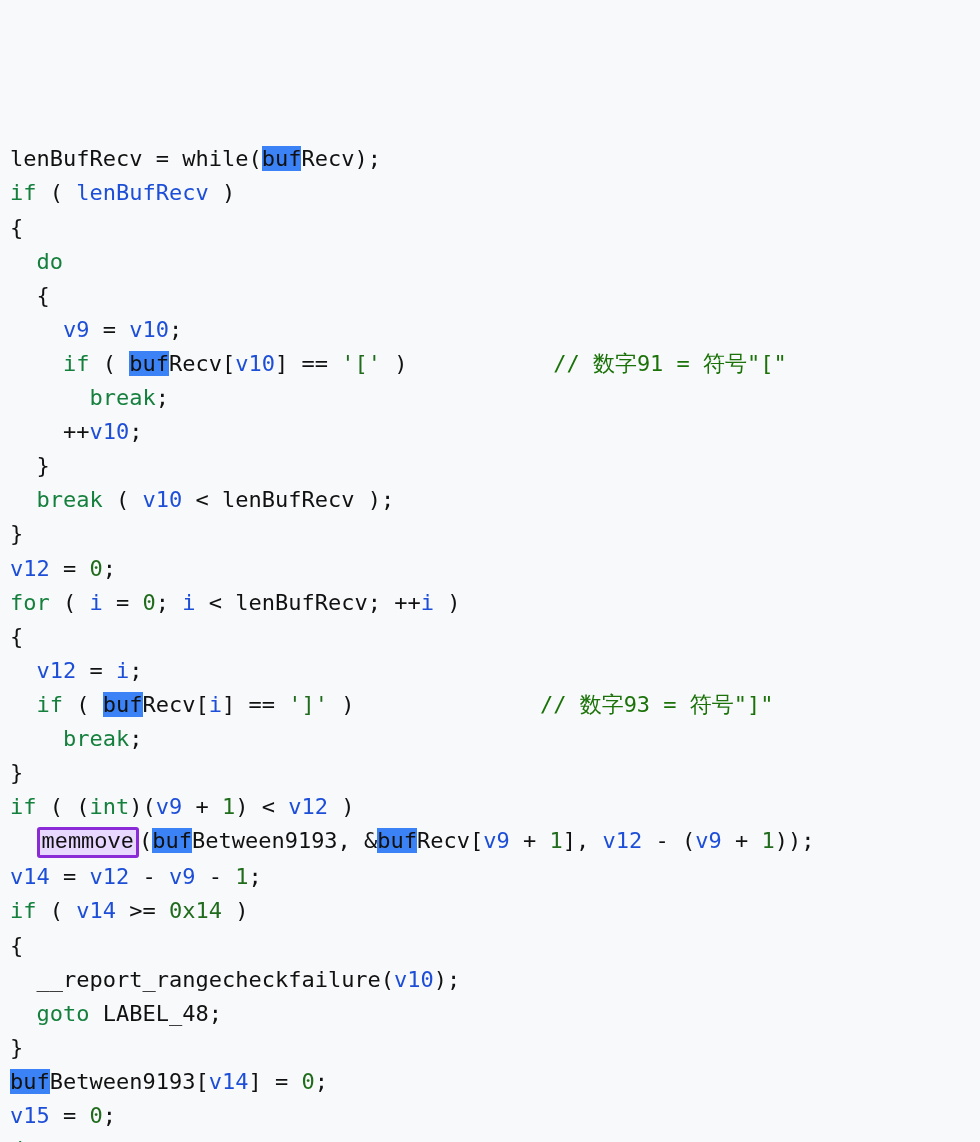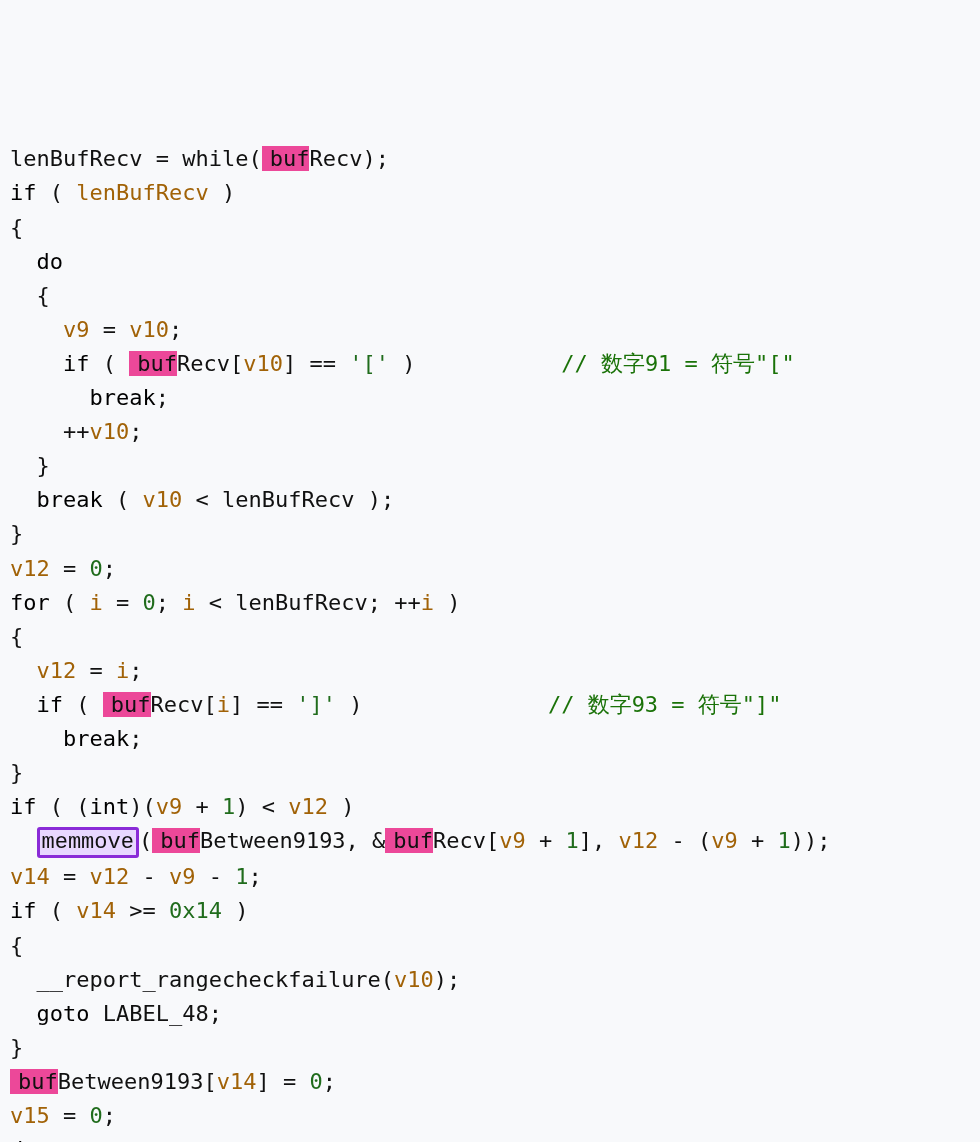--- a/index.html
+++ b/index.html
@@ -7,24 +7,24 @@
     padding: 6px 10px;
     background: #f8f9fb;
     font-family: Consolas, "Lucida Console", monospace;
     font-size: 22px;
     line-height: 1.55;
     color: #111;
     width: 960px;
     white-space: pre;
   }
   pre.code { margin:0; font-family:inherit; }
-  .hl-y { background:#ec4899;padding-left:8px; }
+  .hl-y { background:#3b82f6; }
   .hl-box { border:3px solid #8a2bd7; border-radius:3px; padding:0 2px; background:#e8d7ff;font-family:Liberation Mono, monospace; }
-  .kw   { color:#000000; }
-  .var  { color:#a16207; }
+  .kw   { color:#15803d; }
+  .var  { color:#1d4ed8; }
   .num  { color:#206c1c; }
   .char { color:#206c1c; }
   .cmt  { color:#1a7208; }
   .sym  { color:#111; }
 </style>
 </head>
 <body>
 
 
 

